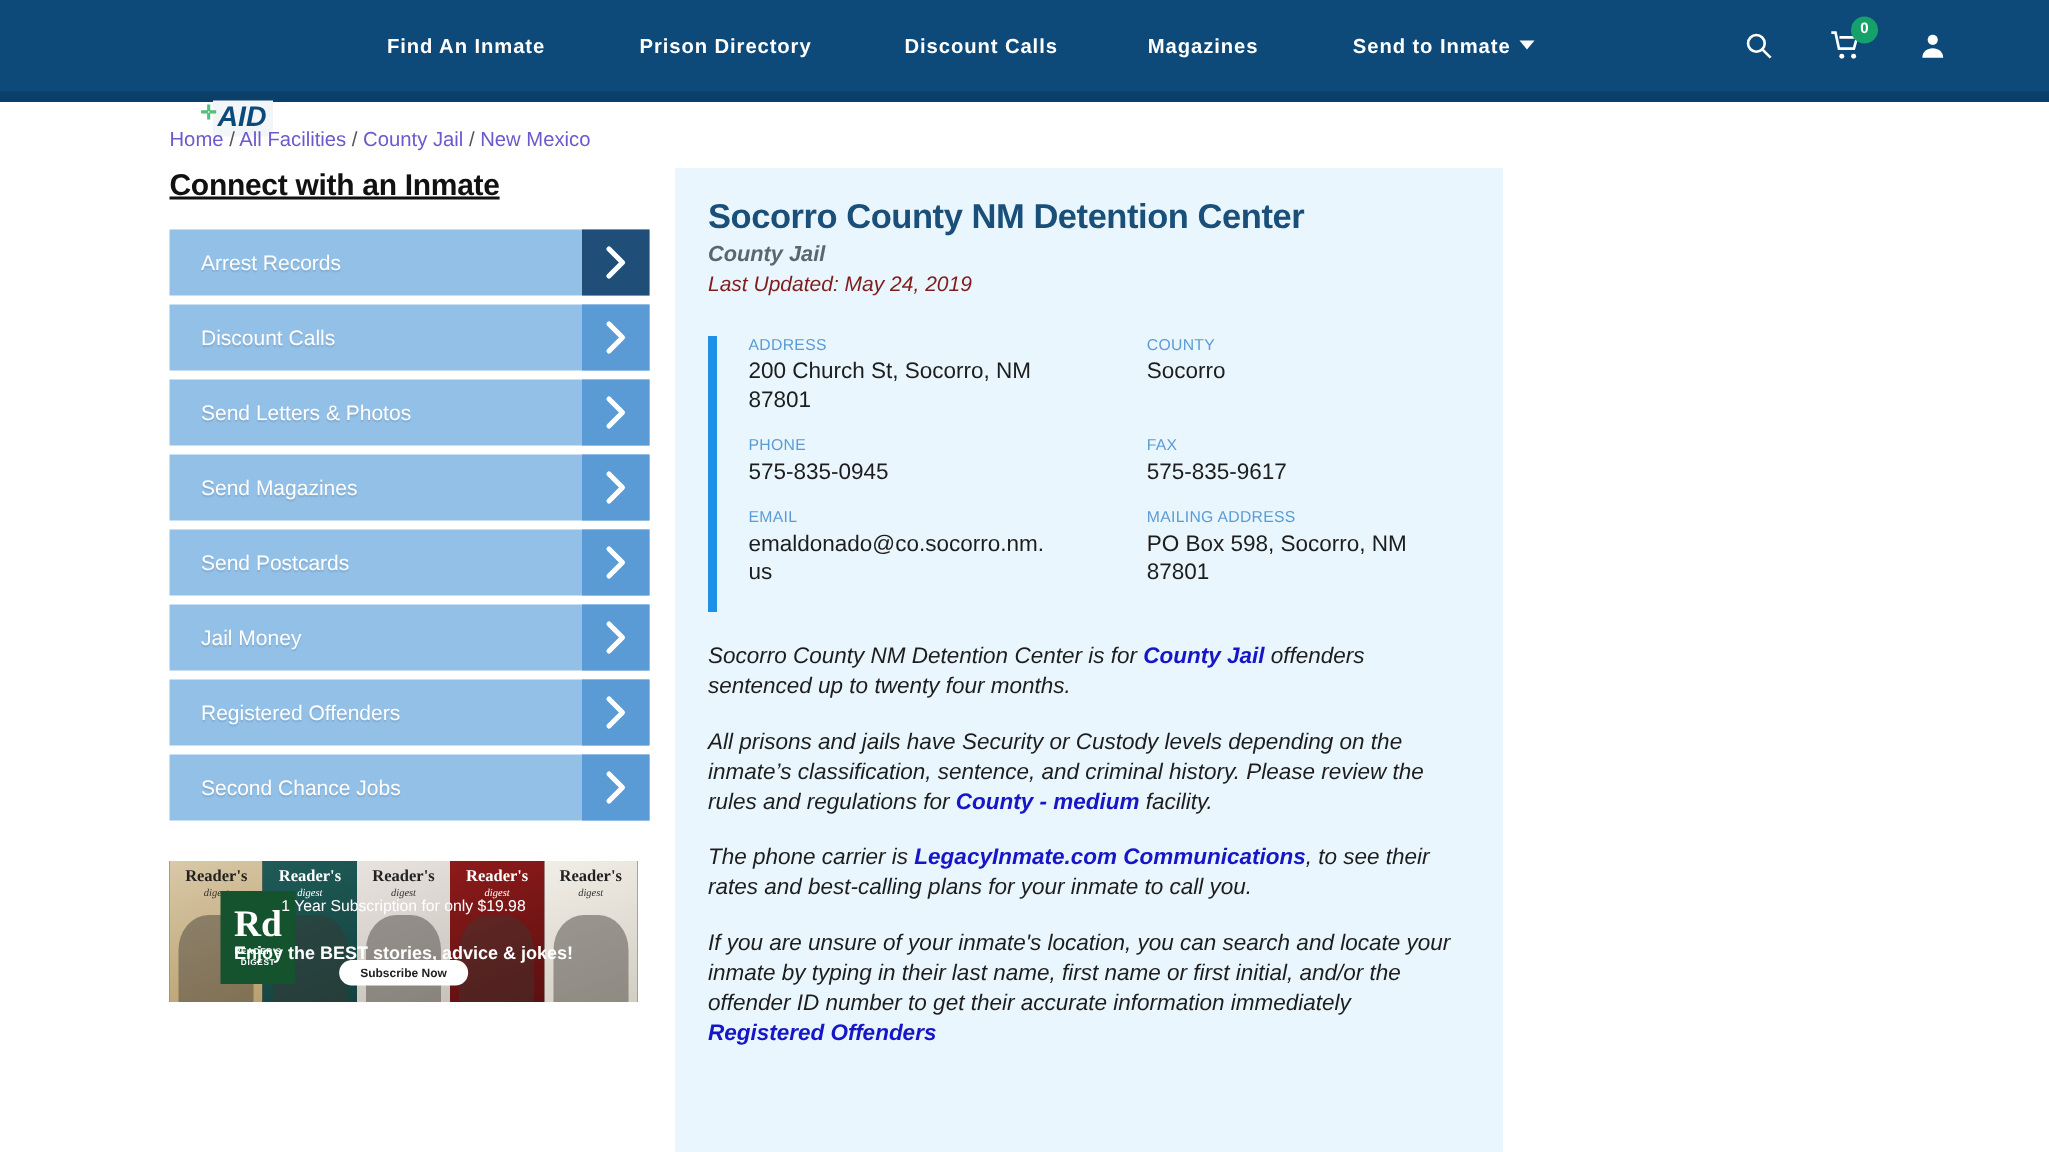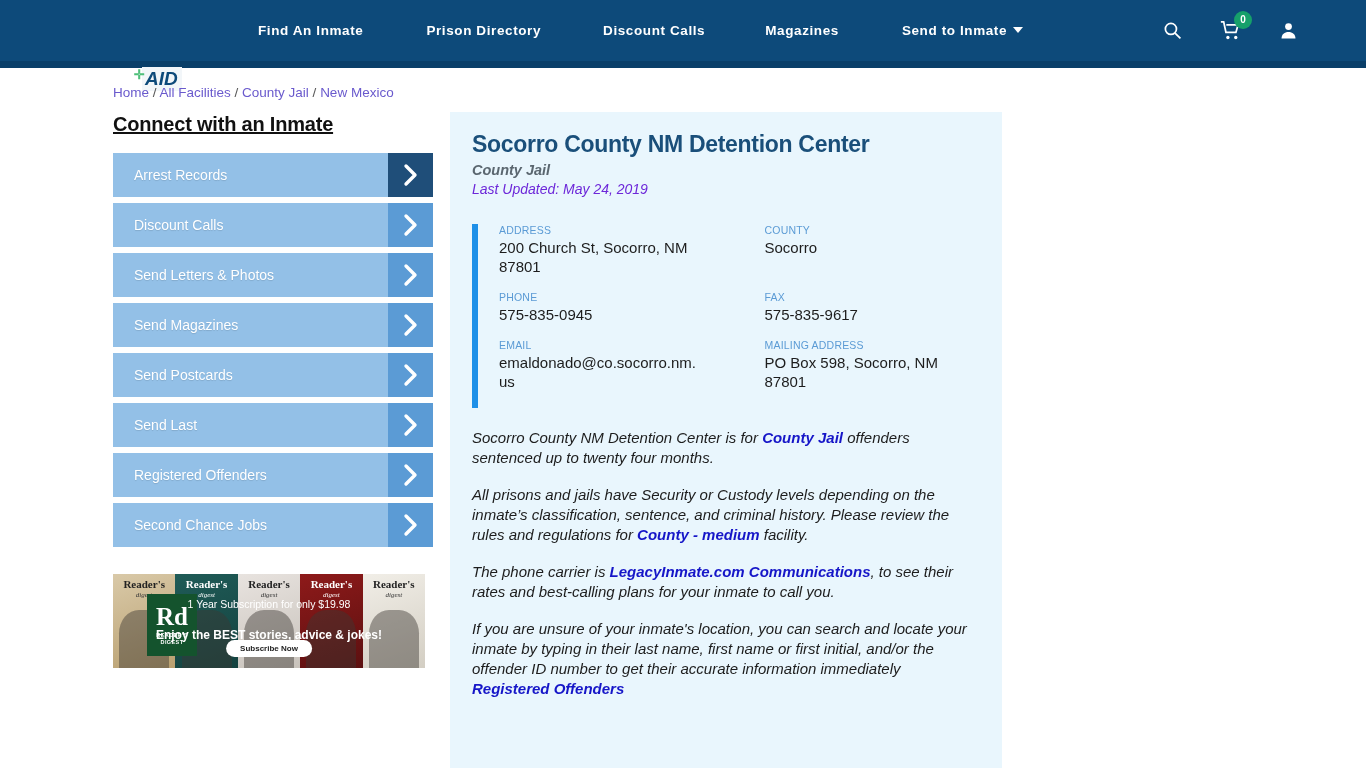--- a/index.html
+++ b/index.html
@@ -152,21 +152,21 @@
   .card-title {
     margin: 19px 0 0 22px;
     font-size: 23px; font-weight: bold; color: #1a4f7a; letter-spacing: -0.3px;
   }
   .card-sub {
     margin: 4px 0 0 22px;
     font-size: 14.5px; font-weight: bold; font-style: italic; color: #5b6770;
   }
   .card-upd {
     margin: 3px 0 0 22px;
-    font-size: 14px; font-style: italic; color: #6d28d9;
+    font-size: 14px; font-style: italic; color: #7f1d1d;
   }
 
   .info {
     position: relative; margin: 27px 0 0 22px;
     width: 510px; padding-left: 27px;
     display: flex; flex-wrap: wrap;
   }
   .info::before {
     content: ""; position: absolute; left: 0; top: 0;
     width: 6px; height: 184px; background: #1e90e8;
@@ -276,21 +276,21 @@
     </div>
     <div class="side-btn">
       <span class="label">Send Postcards</span>
       <span class="arrow-box">
         <svg class="chev" width="17" height="26" viewBox="0 0 17 26" fill="none" stroke="#ffffff" stroke-width="3.4" stroke-linecap="round" stroke-linejoin="round">
             <polyline points="4,4 13,13 4,22"></polyline>
           </svg>
       </span>
     </div>
     <div class="side-btn">
-      <span class="label">Send Last</span>
+      <span class="label">Jail Money</span>
       <span class="arrow-box">
         <svg class="chev" width="17" height="26" viewBox="0 0 17 26" fill="none" stroke="#ffffff" stroke-width="3.4" stroke-linecap="round" stroke-linejoin="round">
             <polyline points="4,4 13,13 4,22"></polyline>
           </svg>
       </span>
     </div>
     <div class="side-btn">
       <span class="label">Registered Offenders</span>
       <span class="arrow-box">
         <svg class="chev" width="17" height="26" viewBox="0 0 17 26" fill="none" stroke="#ffffff" stroke-width="3.4" stroke-linecap="round" stroke-linejoin="round">

